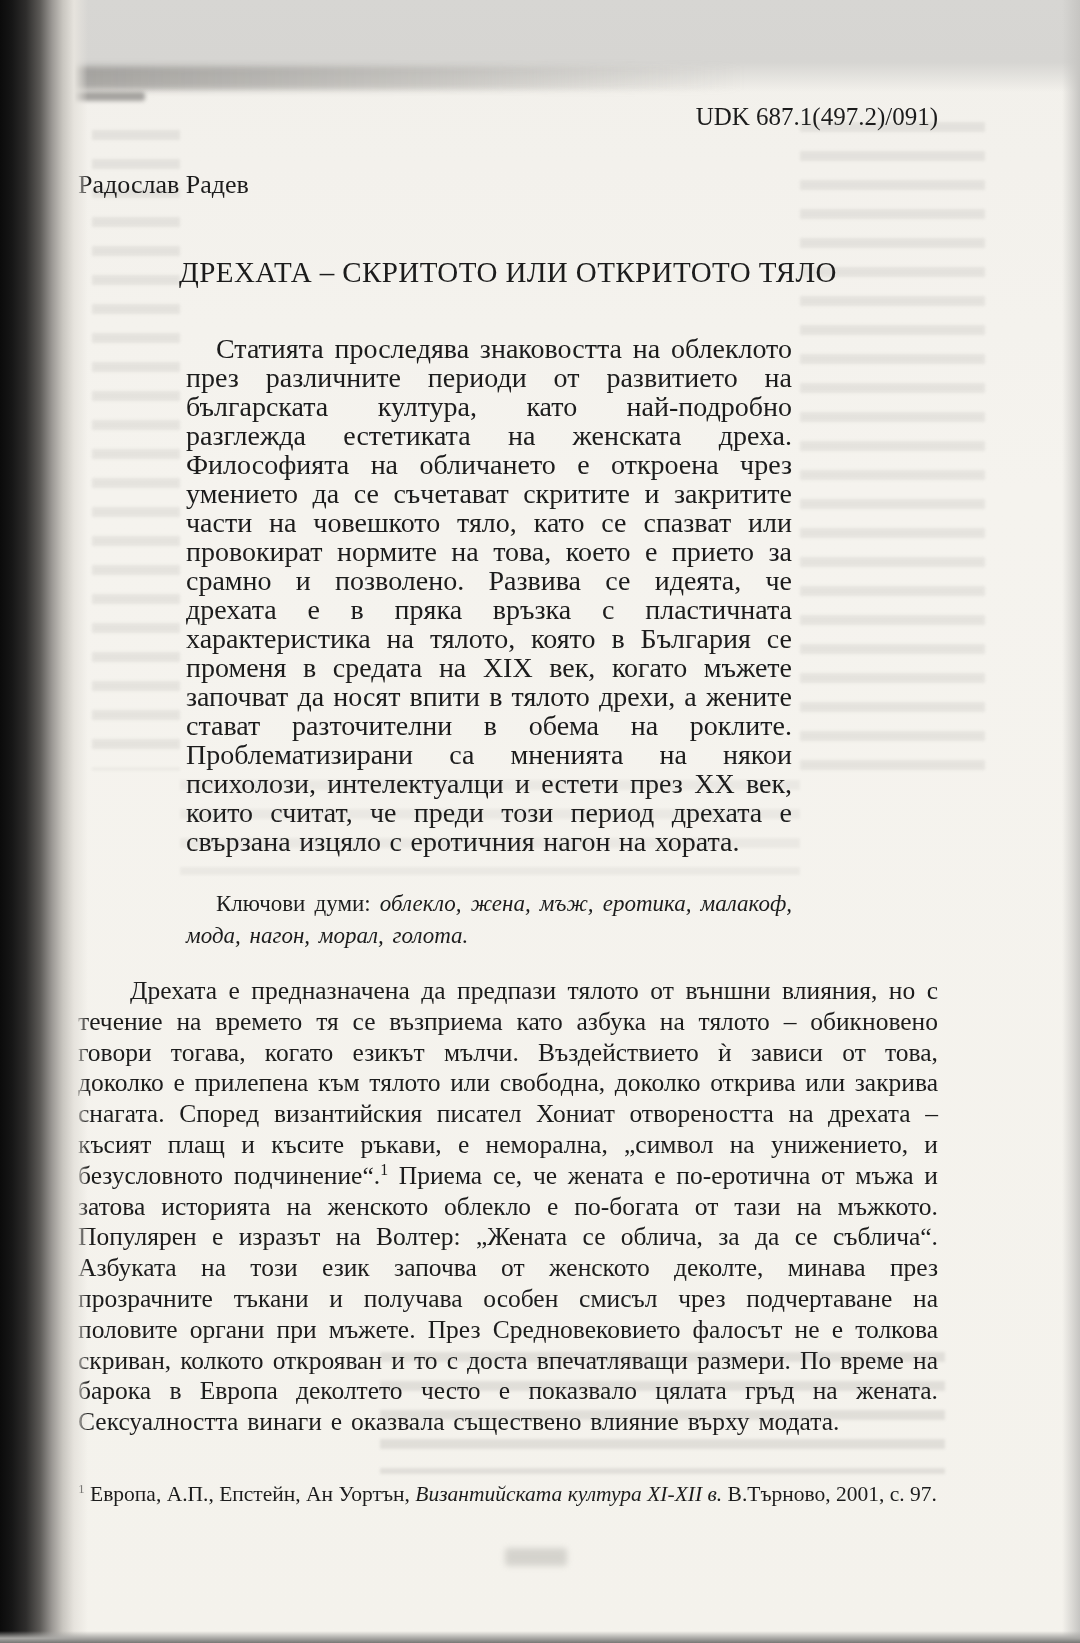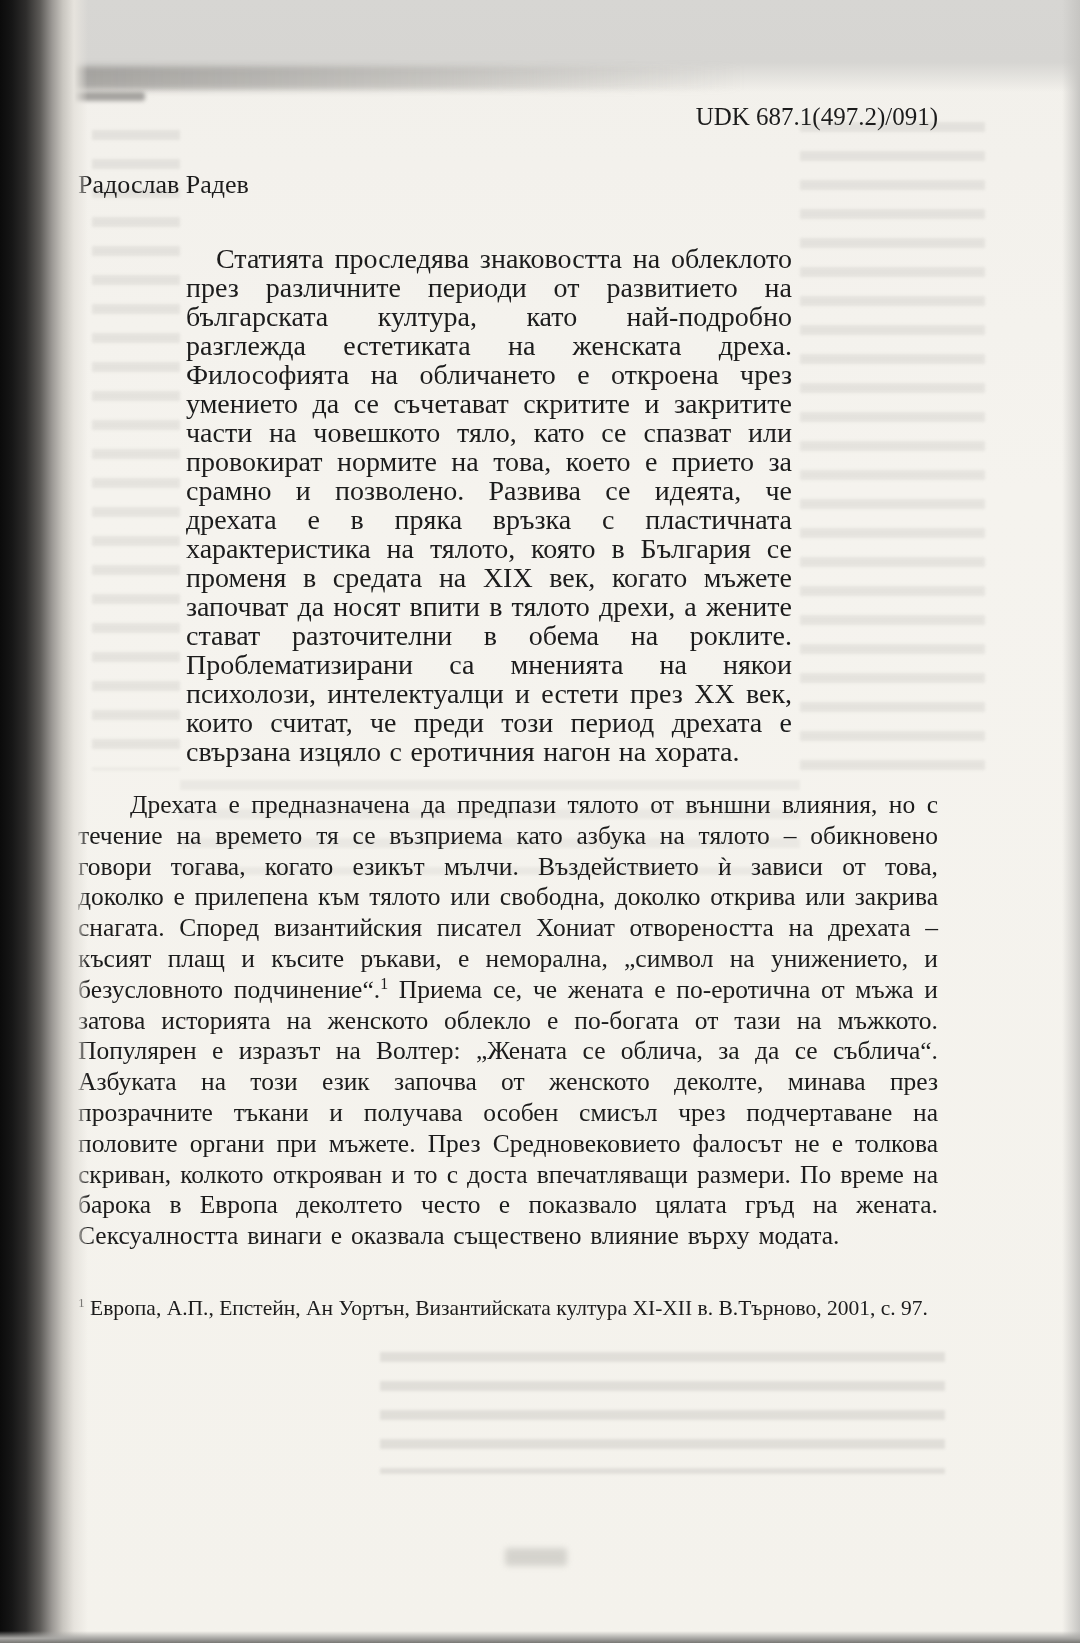--- a/index.html
+++ b/index.html
@@ -88,21 +88,21 @@
     margin: 24px 0 0;
     font-size: 25.5px; line-height: 30.8px;
     text-align: justify; text-indent: 52px; word-spacing: 2.5px;
   }
   .bodytext sup, .footnote sup { font-size: 0.62em; line-height: 0; vertical-align: super; }
   .footnote {
     margin: 42px 0 0;
     font-size: 21.5px; line-height: 29px;
     text-align: left;
   }
-  .fn-italic { }
+  .fn-italic { font-style: italic; }
 </style>
 </head>
 <body>
 
 <div class="scan">
 
   <div class="top-band"></div>
   <div class="smudge-top"></div>
   <div class="smudge-dash"></div>
 
@@ -111,23 +111,26 @@
   <div class="ghost ghost-c"></div>
   <div class="ghost ghost-d"></div>
   <div class="ghost-pagenum"></div>
 
   <div class="content">
 
     <p class="udk">UDK 687.1(497.2)/091)</p>
 
     <p class="author">Радослав Радев</p>
 
+    <h1 class="title">ДРЕХАТА – СКРИТОТО ИЛИ ОТКРИТОТО ТЯЛО</h1>
 
     <p class="abstract">Статията проследява знаковостта на облеклото през различните периоди от развитието на българската култура, като най-подробно разглежда естетиката на женската дреха. Философията на обличането е откроена чрез умението да се съчетават скритите и закритите части на човешкото тяло, като се спазват или провокират нормите на това, което е прието за срамно и позволено. Развива се идеята, че дрехата е в пряка връзка с пластичната характеристика на тялото, която в България се променя в средата на XIX век, когато мъжете започват да носят впити в тялото дрехи, а жените стават разточителни в обема на роклите. Проблематизирани са мненията на някои психолози, интелектуалци и естети през XX век, които считат, че преди този период дрехата е свързана изцяло с еротичния нагон на хората.</p>
 
+    <p class="keywords"><span>Ключови думи:</span>
+      <span class="kw-terms">облекло, жена, мъж, еротика, малакоф, мода, нагон, морал, голота.</span></p>
 
     <p class="bodytext"><span>Дрехата е предназначена да предпази тялото от външни влияния, но с течение на времето тя се възприема като азбука на тялото – обикновено говори тогава, когато езикът мълчи. Въздействието ѝ зависи от това, доколко е прилепена към тялото или свободна, доколко открива или закрива снагата. Според византийския писател Хониат отвореността на дрехата – късият плащ и късите ръкави, е неморална, „символ на унижението, и безусловното подчинение“.</span><sup>1</sup><span> Приема се, че жената е по-еротична от мъжа и затова историята на женското облекло е по-богата от тази на мъжкото. Популярен е изразът на Волтер: „Жената се облича, за да се съблича“. Азбуката на този език започва от женското деколте, минава през прозрачните тъкани и получава особен смисъл чрез подчертаване на половите органи при мъжете. През Средновековието фалосът не е толкова скриван, колкото открояван и то с доста впечатляващи размери. По време на барока в Европа деколтето често е показвало цялата гръд на жената. Сексуалността винаги е оказвала съществено влияние върху модата.</span></p>
 
     <p class="footnote"><sup>1</sup>
       <span>Европа, А.П., Епстейн, Ан Уортън, </span><span class="fn-italic">Византийската култура XI-XII в.</span><span> В.Търново, 2001, с. 97.</span></p>
 
   </div>
 
   <div class="gutter"></div>
   <div class="right-edge"></div>

